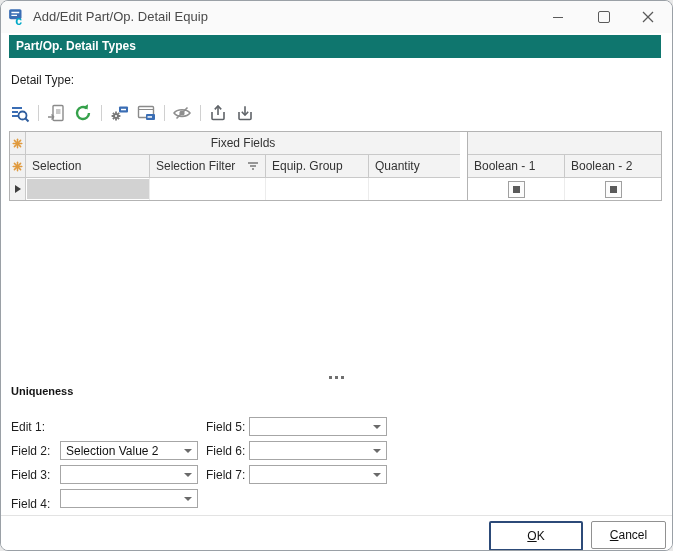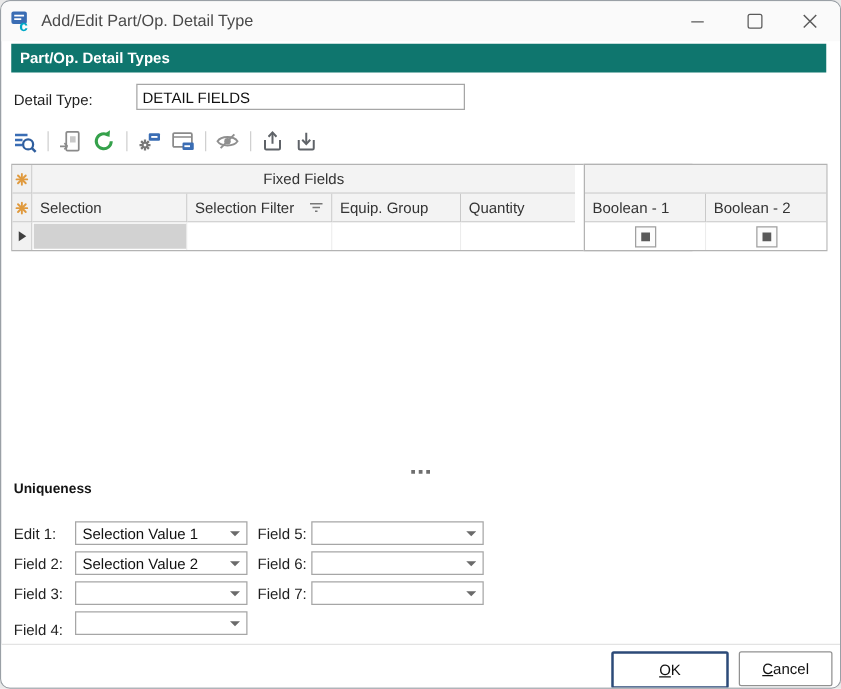--- a/index.html
+++ b/index.html
@@ -88,39 +88,38 @@
 
   <div class="titlebar">
     <span class="app-icon">
       <svg width="18" height="18" viewBox="0 0 16 16">
         <rect x="1" y="1" width="11" height="9" rx="1.5" fill="#3a6db4"></rect>
         <line x1="3" y1="4" x2="10" y2="4" stroke="#fff" stroke-width="1.2"></line>
         <line x1="3" y1="6.5" x2="8" y2="6.5" stroke="#fff" stroke-width="1.2"></line>
         <text x="6.5" y="15" font-size="11" font-weight="bold" fill="#00a9c7" font-family="Liberation Sans">c</text>
       </svg>
     </span>
-    <span class="title-text">Add/Edit Part/Op. Detail Type</span>
+    <span class="title-text">Add/Edit Part/Op. Detail Equip</span>
     <div class="win-btn btn-min">
       <span class="glyph-min"></span>
     </div>
     <div class="win-btn btn-max">
       <span class="glyph-max"></span>
     </div>
     <div class="win-btn btn-close">
       <svg width="12" height="12" viewBox="0 0 12 12">
         <line x1="1" y1="1" x2="11" y2="11" stroke="#5a5a5a" stroke-width="1.2"></line>
         <line x1="11" y1="1" x2="1" y2="11" stroke="#5a5a5a" stroke-width="1.2"></line>
       </svg>
     </div>
   </div>
 
   <div class="banner" style="background:#0f766e;">Part/Op. Detail Types</div>
 
   <span class="lbl detail-label">Detail Type:</span>
-  <input class="detail-input" type="text" value="DETAIL FIELDS" style="">
 
   <div class="toolbar">
     <span class="tb-icon">
       <svg width="20" height="20" viewBox="0 0 20 20">
         <g stroke="#3a6db4" stroke-width="2">
             <line x1="2" y1="5" x2="12" y2="5"></line>
             <line x1="2" y1="9" x2="8" y2="9"></line>
             <line x1="2" y1="13" x2="8" y2="13"></line>
           </g>
         <circle cx="12.5" cy="12.5" r="4" fill="none" stroke="#2f5e9e" stroke-width="1.8"></circle>
@@ -260,24 +259,20 @@
 
   <div class="splitter">
     <span class="dot"></span>
     <span class="dot"></span>
     <span class="dot"></span>
   </div>
 
   <div class="uniq-title">Uniqueness</div>
 
   <span class="ulabel" style="left:10px;top:419px;">Edit 1:</span>
-  <div class="combo combo-l" style="top:416px;">
-    <span>Selection Value 1</span>
-      <span class="arrow"></span>
-  </div>
   <span class="ulabel" style="left:10px;top:443px;">Field 2:</span>
   <div class="combo combo-l" style="top:440px;">
     <span>Selection Value 2</span>
       <span class="arrow"></span>
   </div>
   <span class="ulabel" style="left:10px;top:467px;">Field 3:</span>
   <div class="combo combo-l" style="top:464px;">
     <span></span>
       <span class="arrow"></span>
   </div>

